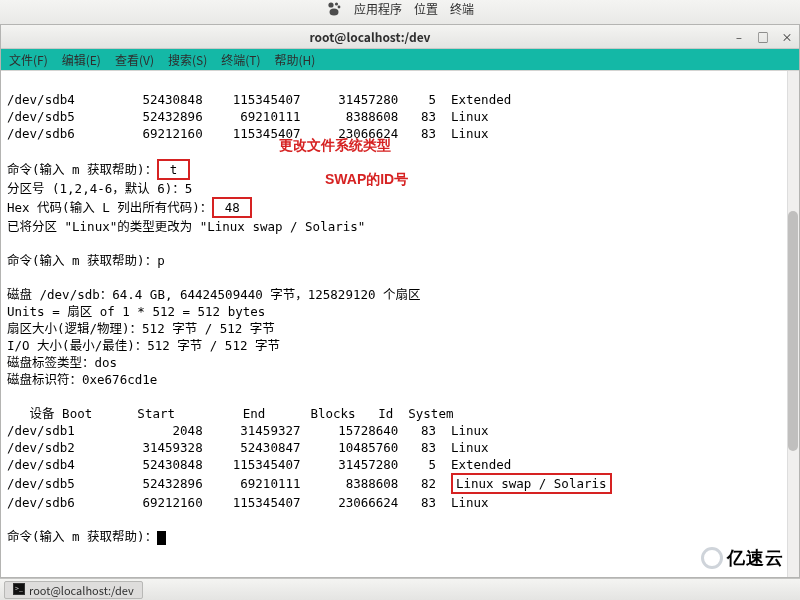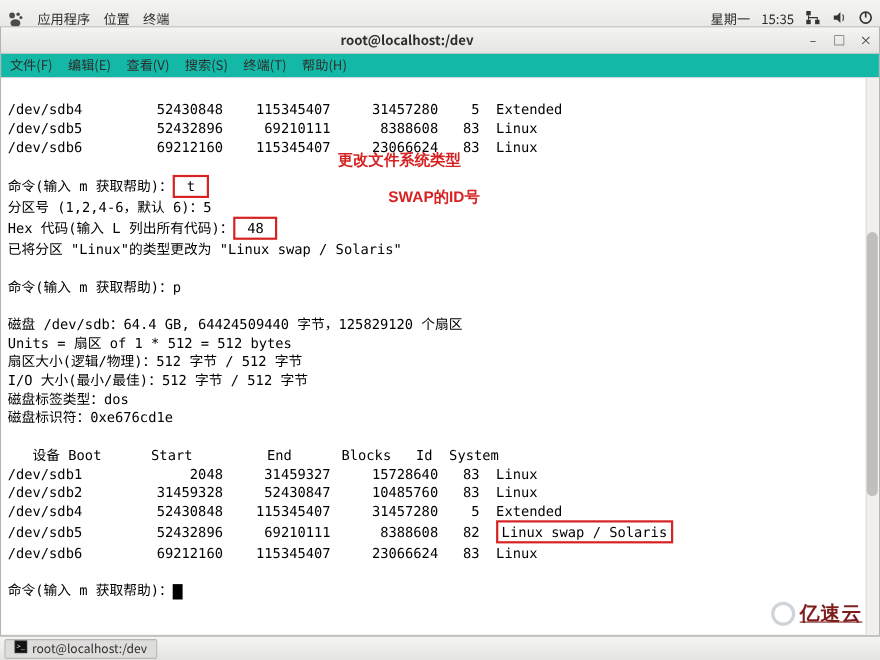--- a/index.html
+++ b/index.html
@@ -13,20 +13,21 @@
     overflow: hidden;
   }
   
   .topbar {
     height: 36px;
     background: linear-gradient(#f4f4f2, #e4e4e2);
     border-bottom: 1px solid #c4c4c2;
     display: flex; align-items: center;
     padding: 0 6px;
     gap: 12px;
+    flex-direction: column;
   }
   .topbar .left { display: flex; gap: 12px; align-items: center; }
   .topbar .right { margin-left: auto; display: flex; gap: 10px; align-items: flex-start; }
   .foot-icon { width: 16px; height: 16px; }
   .tray-icon { width: 14px; height: 14px; color:#333; }
   
   .window {
     position: absolute;
     top: 24px; left: 0; right: 0; bottom: 22px;
     background: #f2f1f0;
@@ -58,21 +59,21 @@
     font-size: 12.5px;
     line-height: 17px;
     padding: 20px 6px;
     white-space: pre;
     position: relative;
     overflow: hidden;
     color: #000;
   }
   .redbox { border: 2px solid #d62222; padding: 0 3px; display:inline-block; }
   .redtext { color: #d62222; font-family: "WenQuanYi Micro Hei", sans-serif; font-size: 14px; font-weight: 600; }
-  .annot { position:absolute;margin-left:28px; }
+  .annot { position:absolute; }
   .cursor { display:inline-block; width:9px; height:14px; background:#000; vertical-align:middle; }
   .scrollbar { position:absolute; right:0; top:0; bottom:0; width:12px; background:#f0efee; border-left:1px solid #ddd; }
   .sb-thumb { position:absolute; right:1px; width:10px; top:140px; height:240px; background:#c0bfbe; border-radius:5px; }
   
   .taskbar {
     position: absolute; bottom: 0; left:0; right:0;
     height: 22px;
     background: linear-gradient(#f4f4f2,#e4e4e2);
     border-top: 1px solid #c4c4c2;
     display: flex; align-items: center; padding: 0 4px; gap:6px;
@@ -80,22 +81,22 @@
   .task-btn {
     height: 18px; padding: 0 8px;
     background: #dedddc; border:1px solid #b8b8b6;
     border-radius:2px;
     display:flex; align-items:center; gap:4px;
     font-size: 11px;
   }
   .watermark {
     position:absolute; right:16px; bottom:30px;
     font-family: sans-serif; font-size:18px; font-weight:bold;
-    color:#7f1d1d; letter-spacing:1px;
-    display:flex; align-items:center; gap:4px;text-decoration:underline;
+    color:#000000; letter-spacing:1px;
+    display:flex; align-items:center; gap:4px;
   }
   .watermark .circ { width:22px; height:22px; border:3px solid #cfd4da; border-radius:50%; }
 </style>
 </head>
 <body>
 
 <div class="topbar">
   <div class="left">
     <span class="foot-icon">
       <svg viewBox="0 0 16 16">

